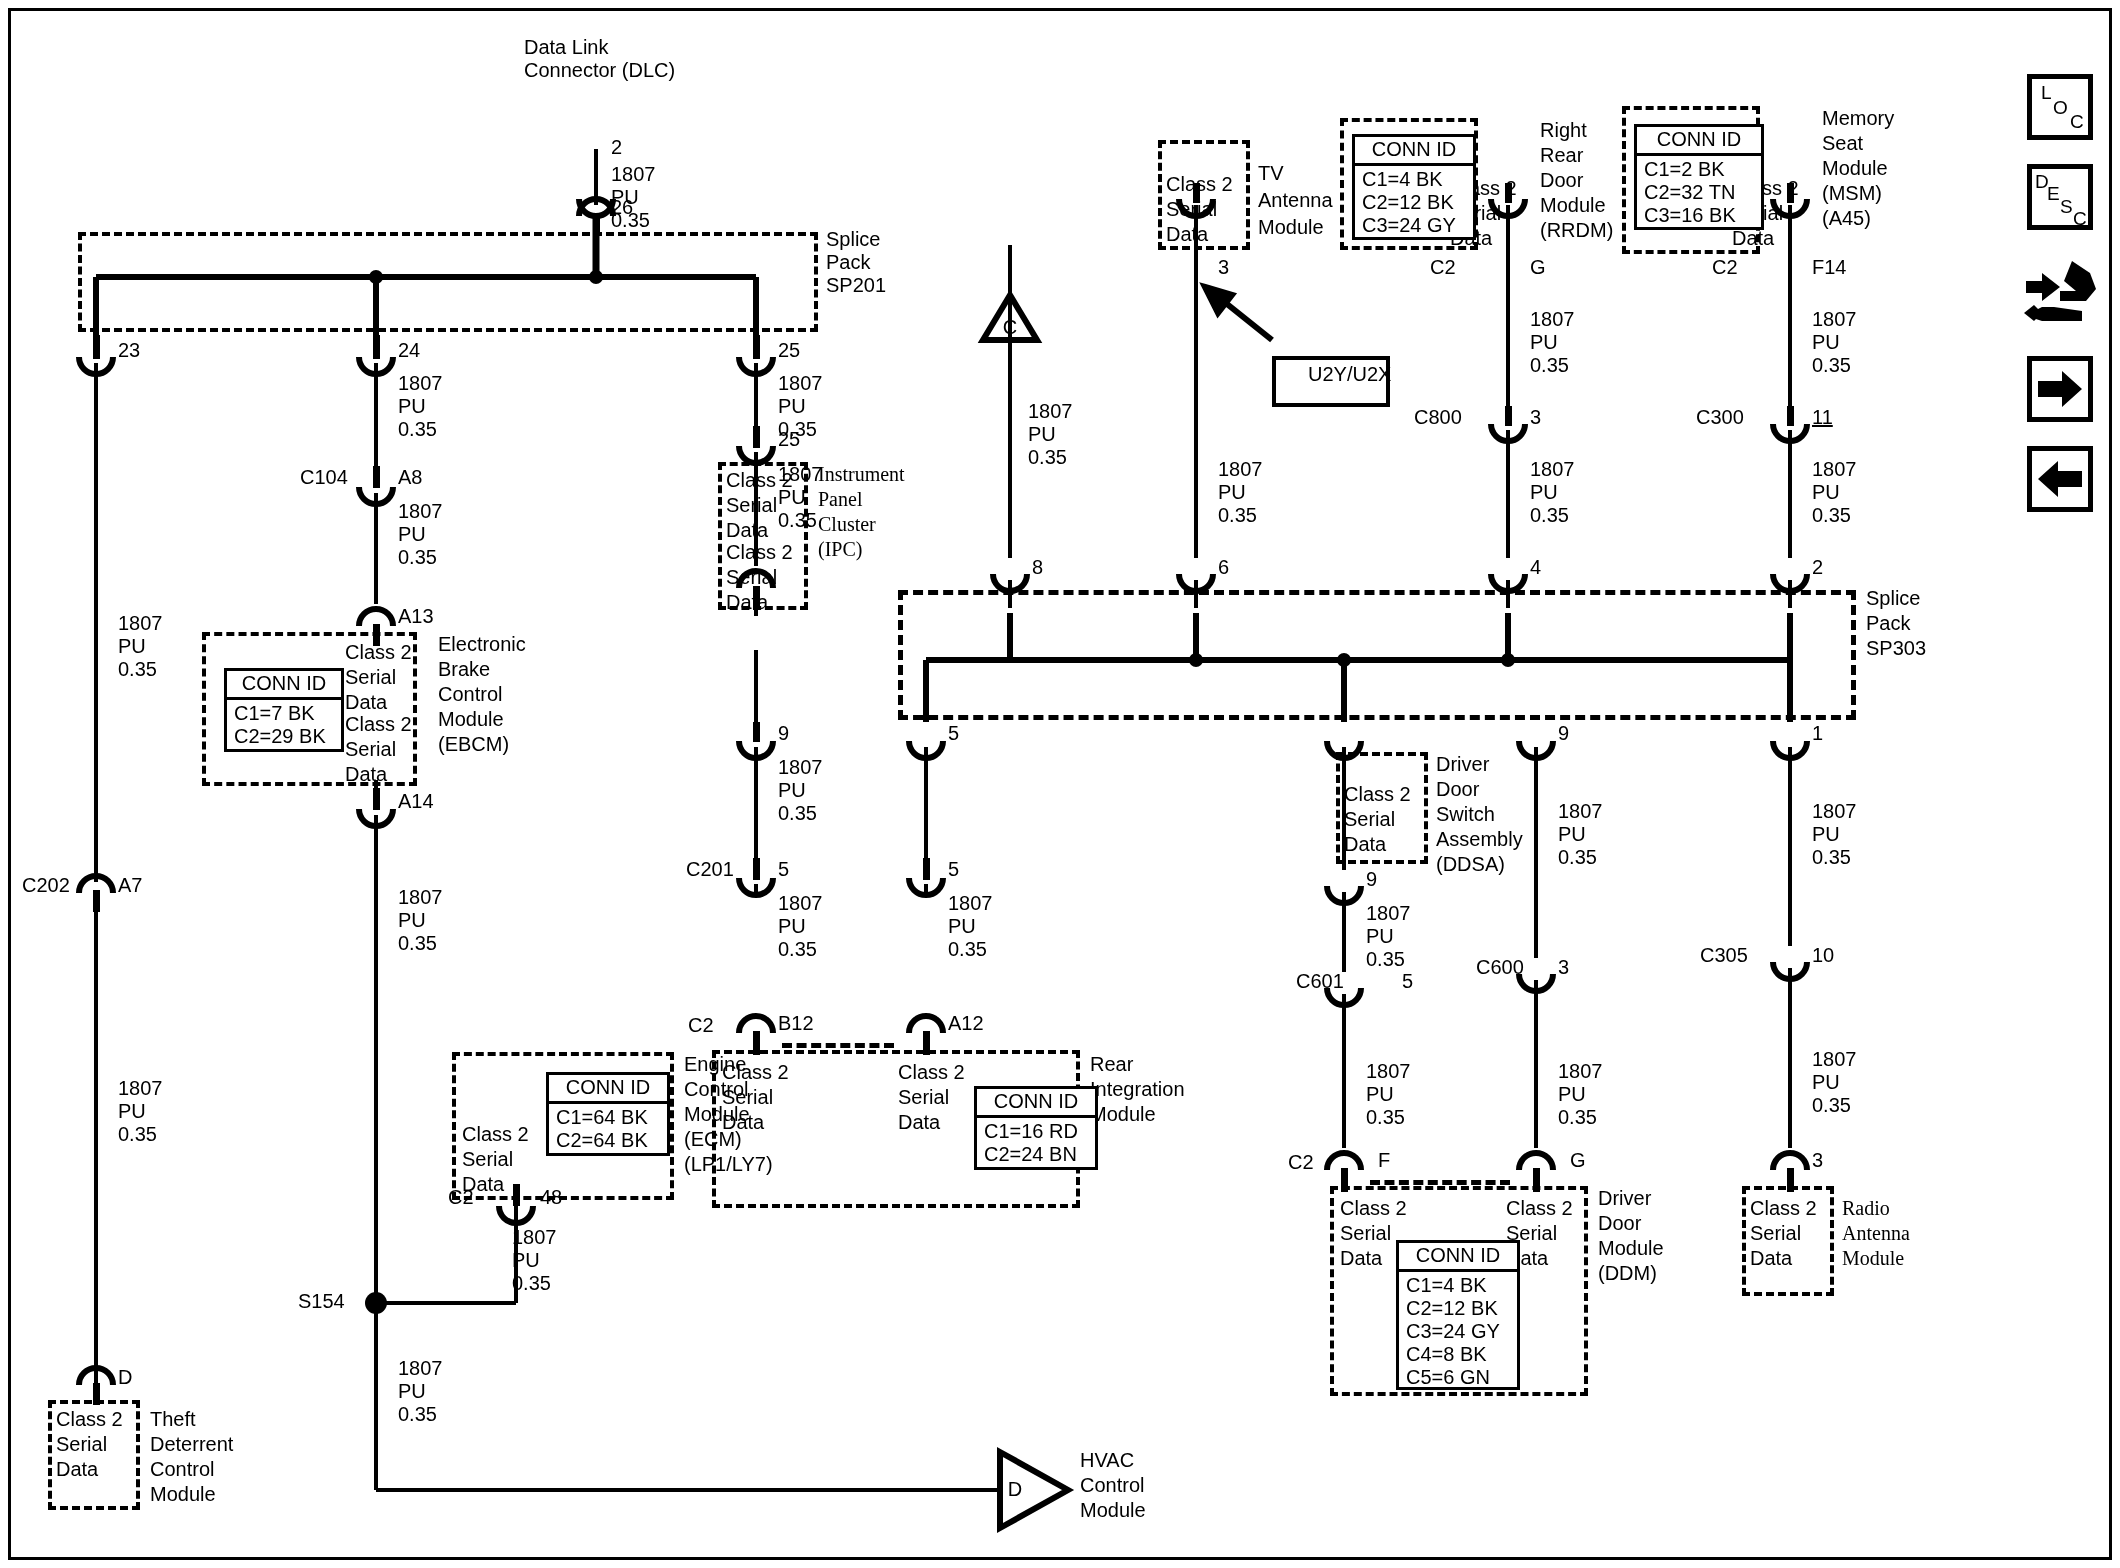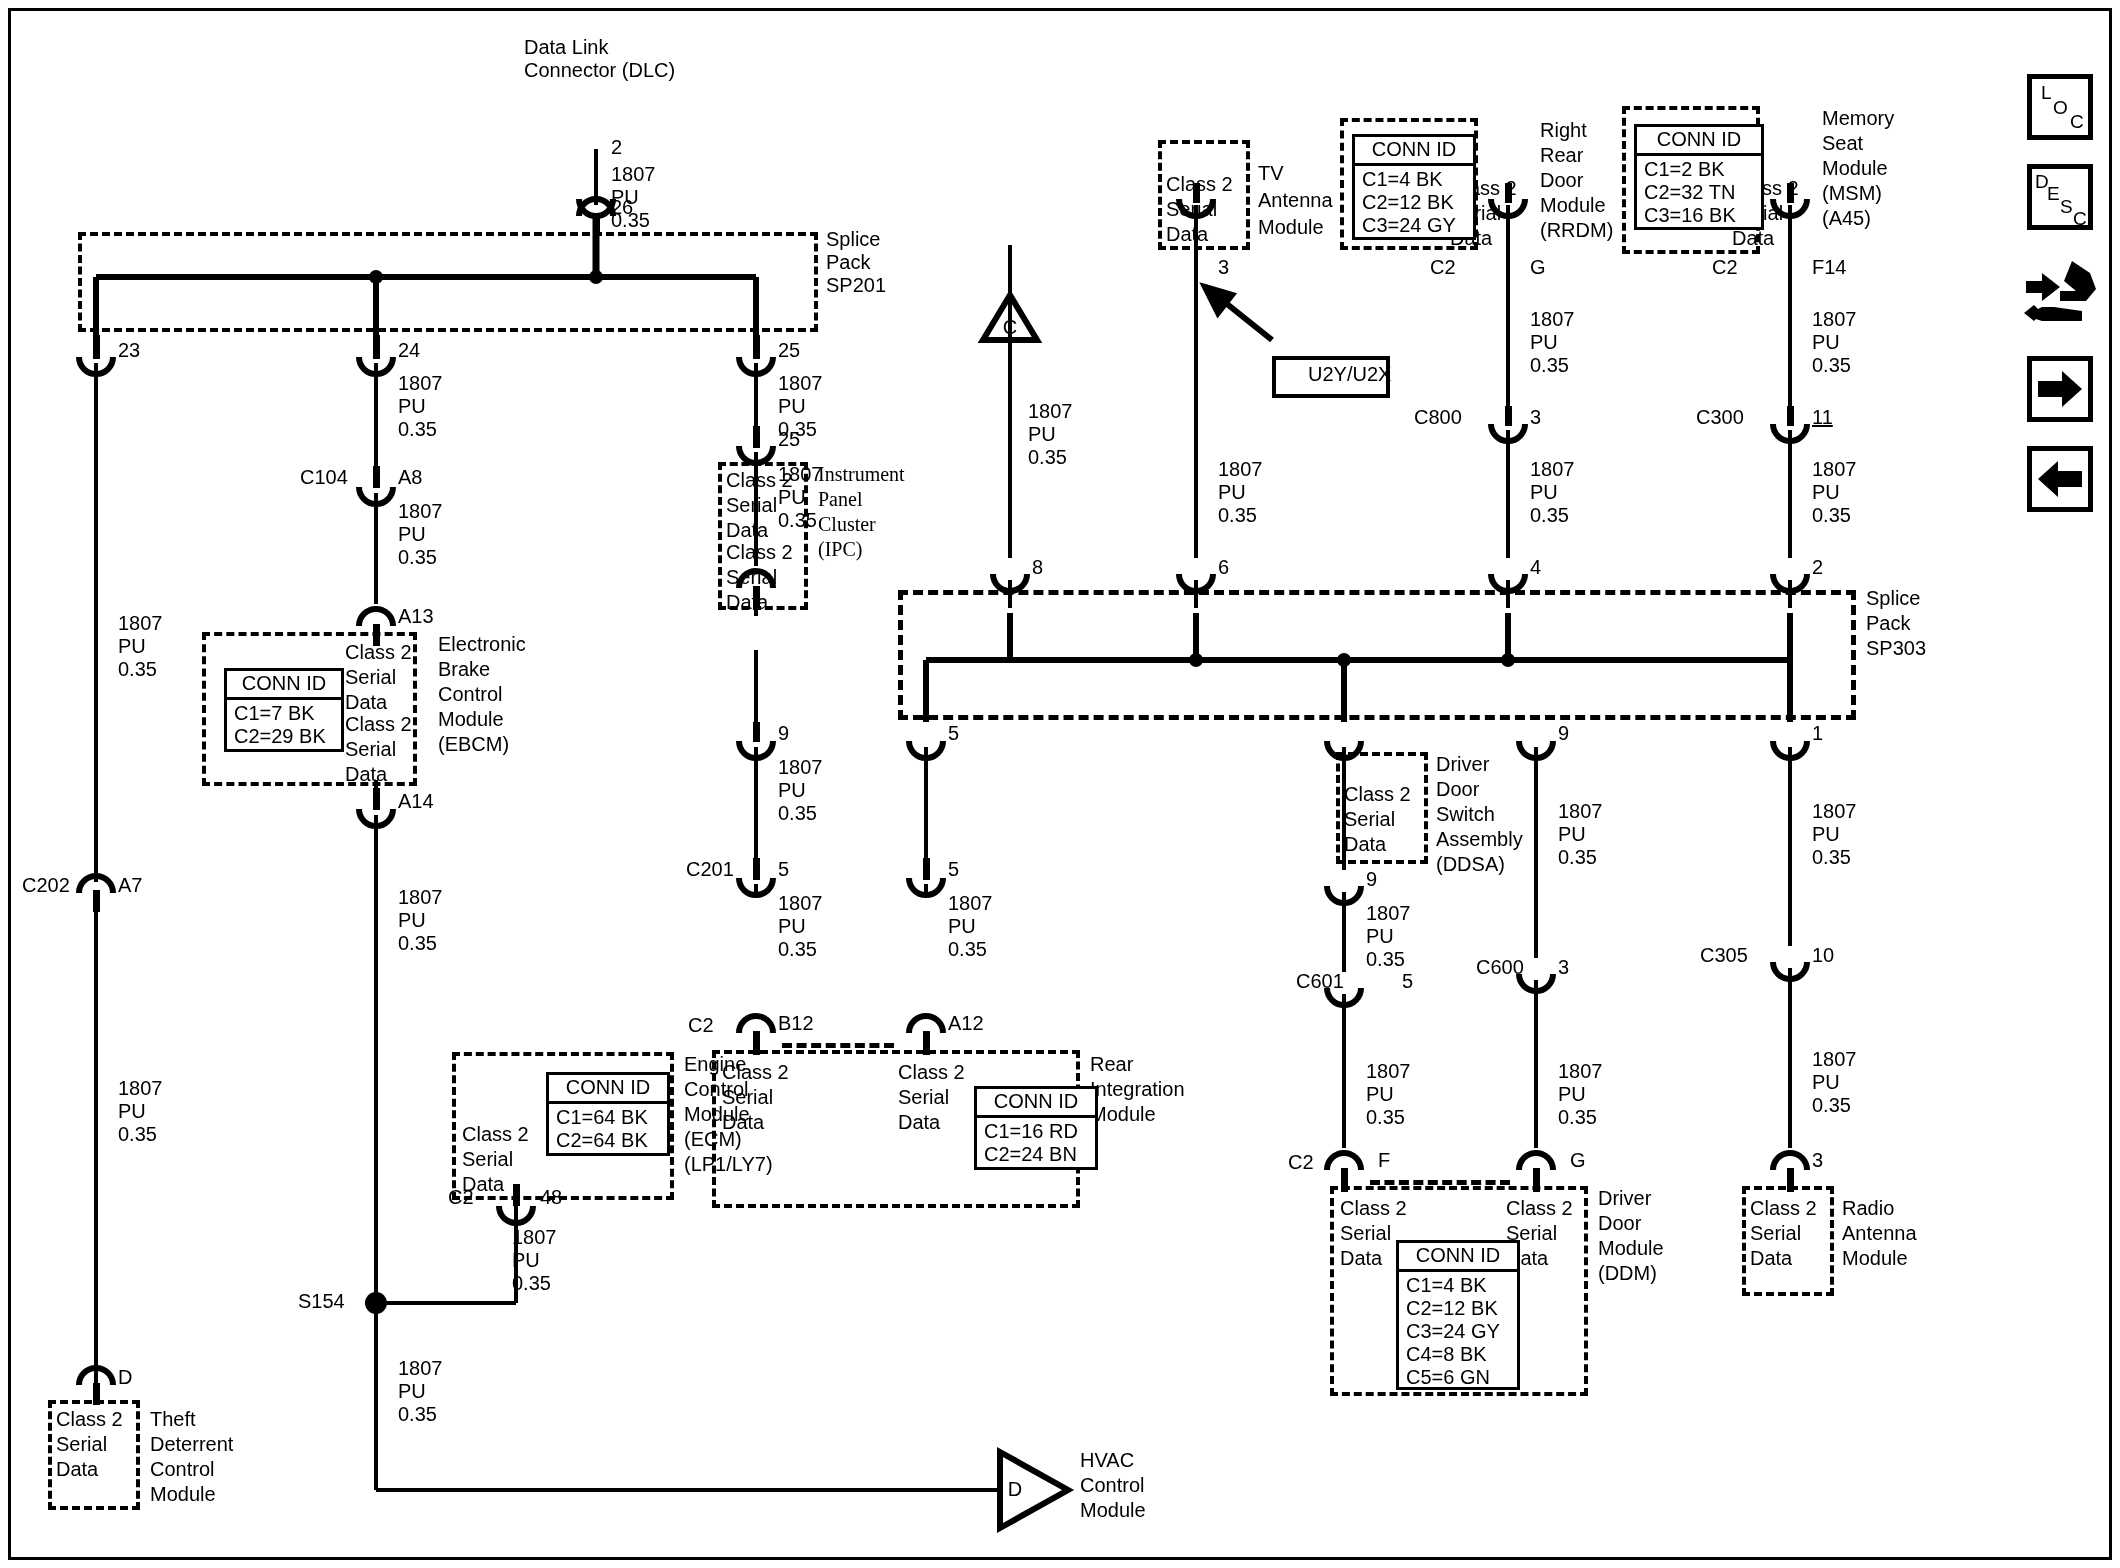--- a/index.html
+++ b/index.html
@@ -398,21 +398,21 @@
 Data</div>
   <div class="t" style="left:1258px;top:160px;line-height:27px;">TV
 Antenna
 Module</div>
   <div class="t" style="left:1218px;top:256px;">3</div>
   <div class="t" style="left:1218px;top:458px;">1807
 PU
 0.35</div>
   <div class="t" style="left:1218px;top:556px;">6</div>
 
-  <div class="tbox" style="left:1272px;top:356px;width:118px;height:42px;text-align:center;padding-left:32px;">U2Y/U2X</div>
+  <div class="tbox" style="left:1272px;top:356px;width:118px;height:51px;text-align:center;padding-left:32px;">U2Y/U2X</div>
 
   <div class="t" style="left:1540px;top:118px;line-height:25px;">Right
 Rear
 Door
 Module
 (RRDM)</div>
   <div class="t" style="left:1450px;top:176px;line-height:25px;">Class 2
 Serial
 Data</div>
   <div class="conn" style="left:1352px;top:134px;width:124px;height:106px;">
@@ -519,21 +519,21 @@
   <div class="t" style="left:1812px;top:800px;">1807
 PU
 0.35</div>
   <div class="t" style="left:1812px;top:1048px;">1807
 PU
 0.35</div>
   <div class="t" style="left:1812px;top:1149px;">3</div>
   <div class="t" style="left:1750px;top:1196px;line-height:25px;">Class 2
 Serial
 Data</div>
-  <div class="t" style="left:1842px;top:1196px;line-height:25px;">Radio
+  <div class="t" style="left:1842px;top:1196px;line-height:25px;font-family:Liberation Serif, serif;">Radio
 Antenna
 Module</div>
 
   <div class="btn" style="left:2027px;top:74px;width:66px;height:66px;">
     <span class="t" style="left:9px;top:2px;font-size:19px;">L</span>
     <span class="t" style="left:21px;top:17px;font-size:19px;">O</span>
     <span class="t" style="left:38px;top:31px;font-size:19px;">C</span>
   </div>
   <div class="btn" style="left:2027px;top:164px;width:66px;height:66px;">
     <span class="t" style="left:3px;top:1px;font-size:19px;">D</span>

